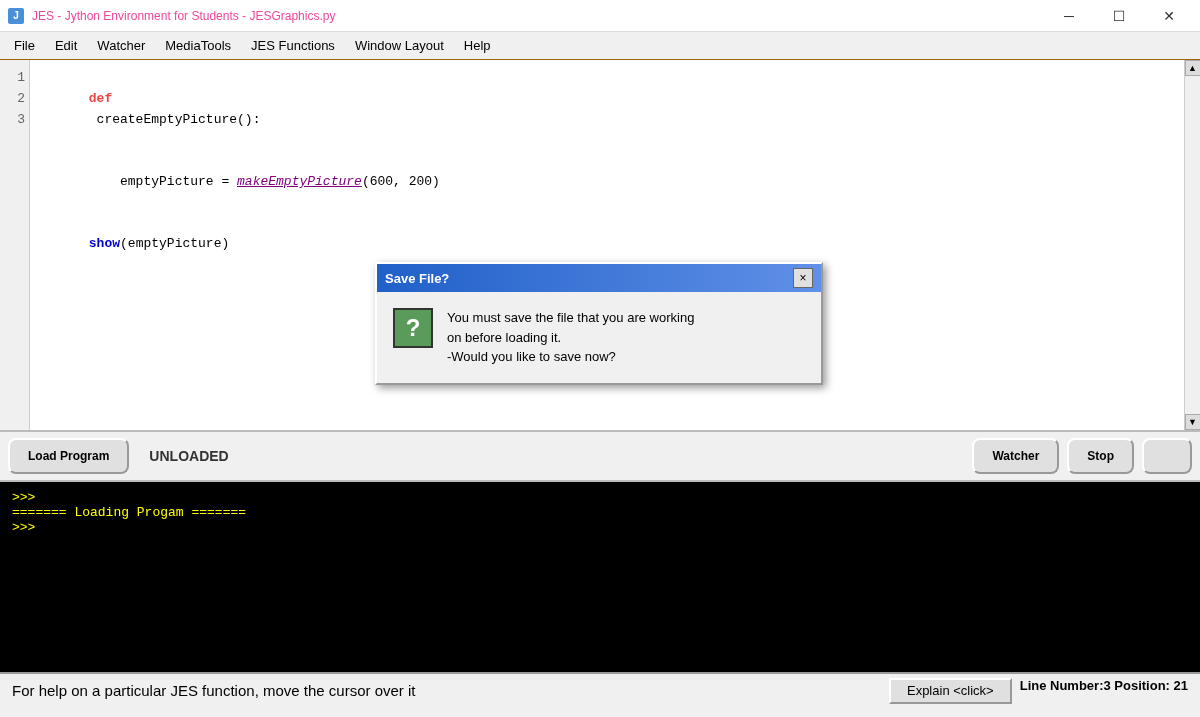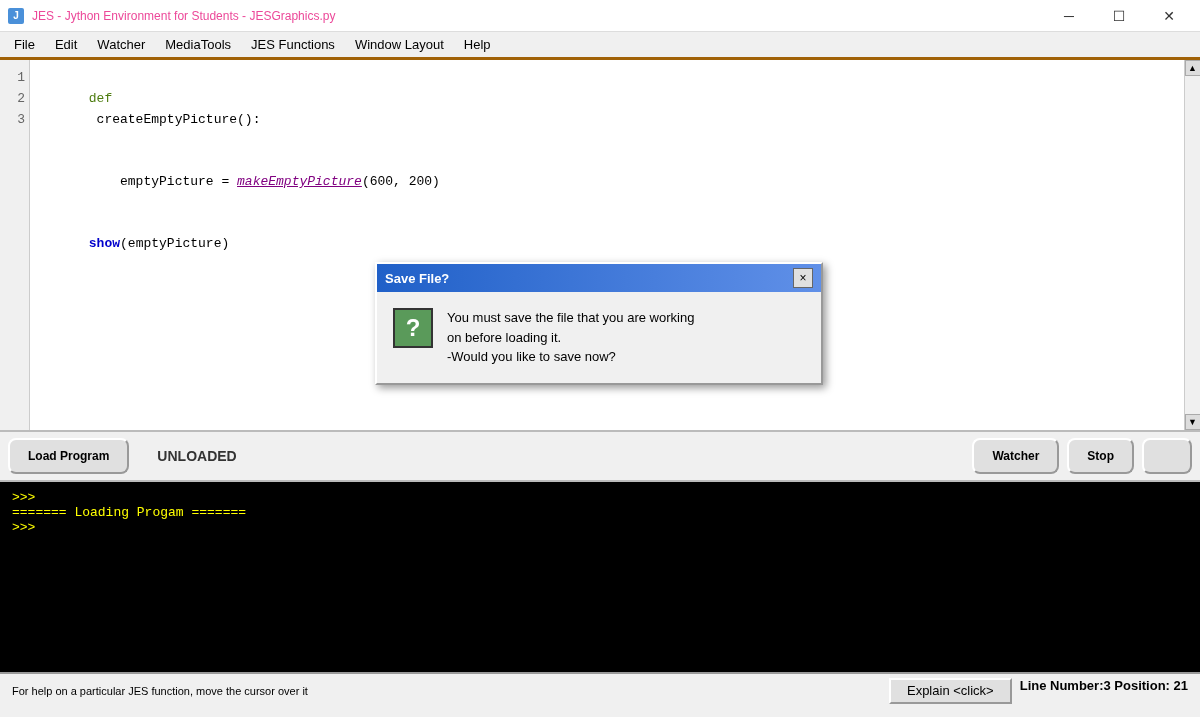--- a/index.html
+++ b/index.html
@@ -36,21 +36,21 @@
       display: flex; align-items: center; justify-content: center;
     }
 
     
     .menu-bar {
       background: #f0f0f0;
       height: 28px;
       display: flex;
       align-items: center;
       padding: 0 4px;
-      border-bottom: 3px solid #a16207;
+      border-bottom: 1px solid #a16207;
     }
     .menu-item {
       padding: 4px 10px;
       font-size: 13px;
       cursor: pointer;
       color: #000;
       border-radius: 2px;
     }
 
     
@@ -76,21 +76,21 @@
       flex: 1;
       padding: 8px 12px;
       font-family: 'Courier New', monospace;
       font-size: 13px;
       line-height: 1.6;
       color: #000;
       overflow: auto;
       background: #fff;
     }
     .code-line { white-space: pre; }
-    .kw-def { color: #4d7c0f; font-weight: normal; }
+    .kw-def { color: #ef4444; font-weight: bold; }
     .kw-func { color: #800080; font-style: italic; text-decoration: underline; margin-top: 45px; }
     .kw-show { color: #0000cc; font-weight: bold; }
 
     
     .editor-scrollbar {
       width: 16px;
       background: #f0f0f0;
       border-left: 1px solid #ccc;
       display: flex;
       flex-direction: column;
@@ -125,21 +125,21 @@
       border-left-color: #fff;
       cursor: pointer;
       font-size: 12px;
       font-weight: bold;
       border-radius: 8px;
     }
     .toolbar-status {
       font-size: 14px;
       font-weight: bold;
       color: #333;
-      margin-left: 20px;
+      margin-left: 12px;
     }
     .toolbar-spacer { flex: 1; }
     .toolbar-right { display: flex; gap: 8px; align-items: center; }
 
     
     .console-area {
       height: 190px;
       background: #000;
       padding: 8px 12px;
       font-family: 'Courier New', monospace;
@@ -153,21 +153,21 @@
     
     .status-bar {
       height: 35px;
       background: #f0f0f0;
       border-top: 2px solid #999;
       display: flex;
       align-items: center;
       padding: 0 12px;
       justify-content: space-between;
     }
-    .status-left { font-size: 11px; color: #000; }
+    .status-left { font-size: 15px; color: #000; }
     .status-right { display: flex; gap: 8px; }
     .status-btn {
       height: 26px;
       padding: 0 16px;
       background: #e0e0e0;
       border: 2px solid #999;
       border-top-color: #fff;
       border-left-color: #fff;
       cursor: pointer;
       font-size: 13px;

